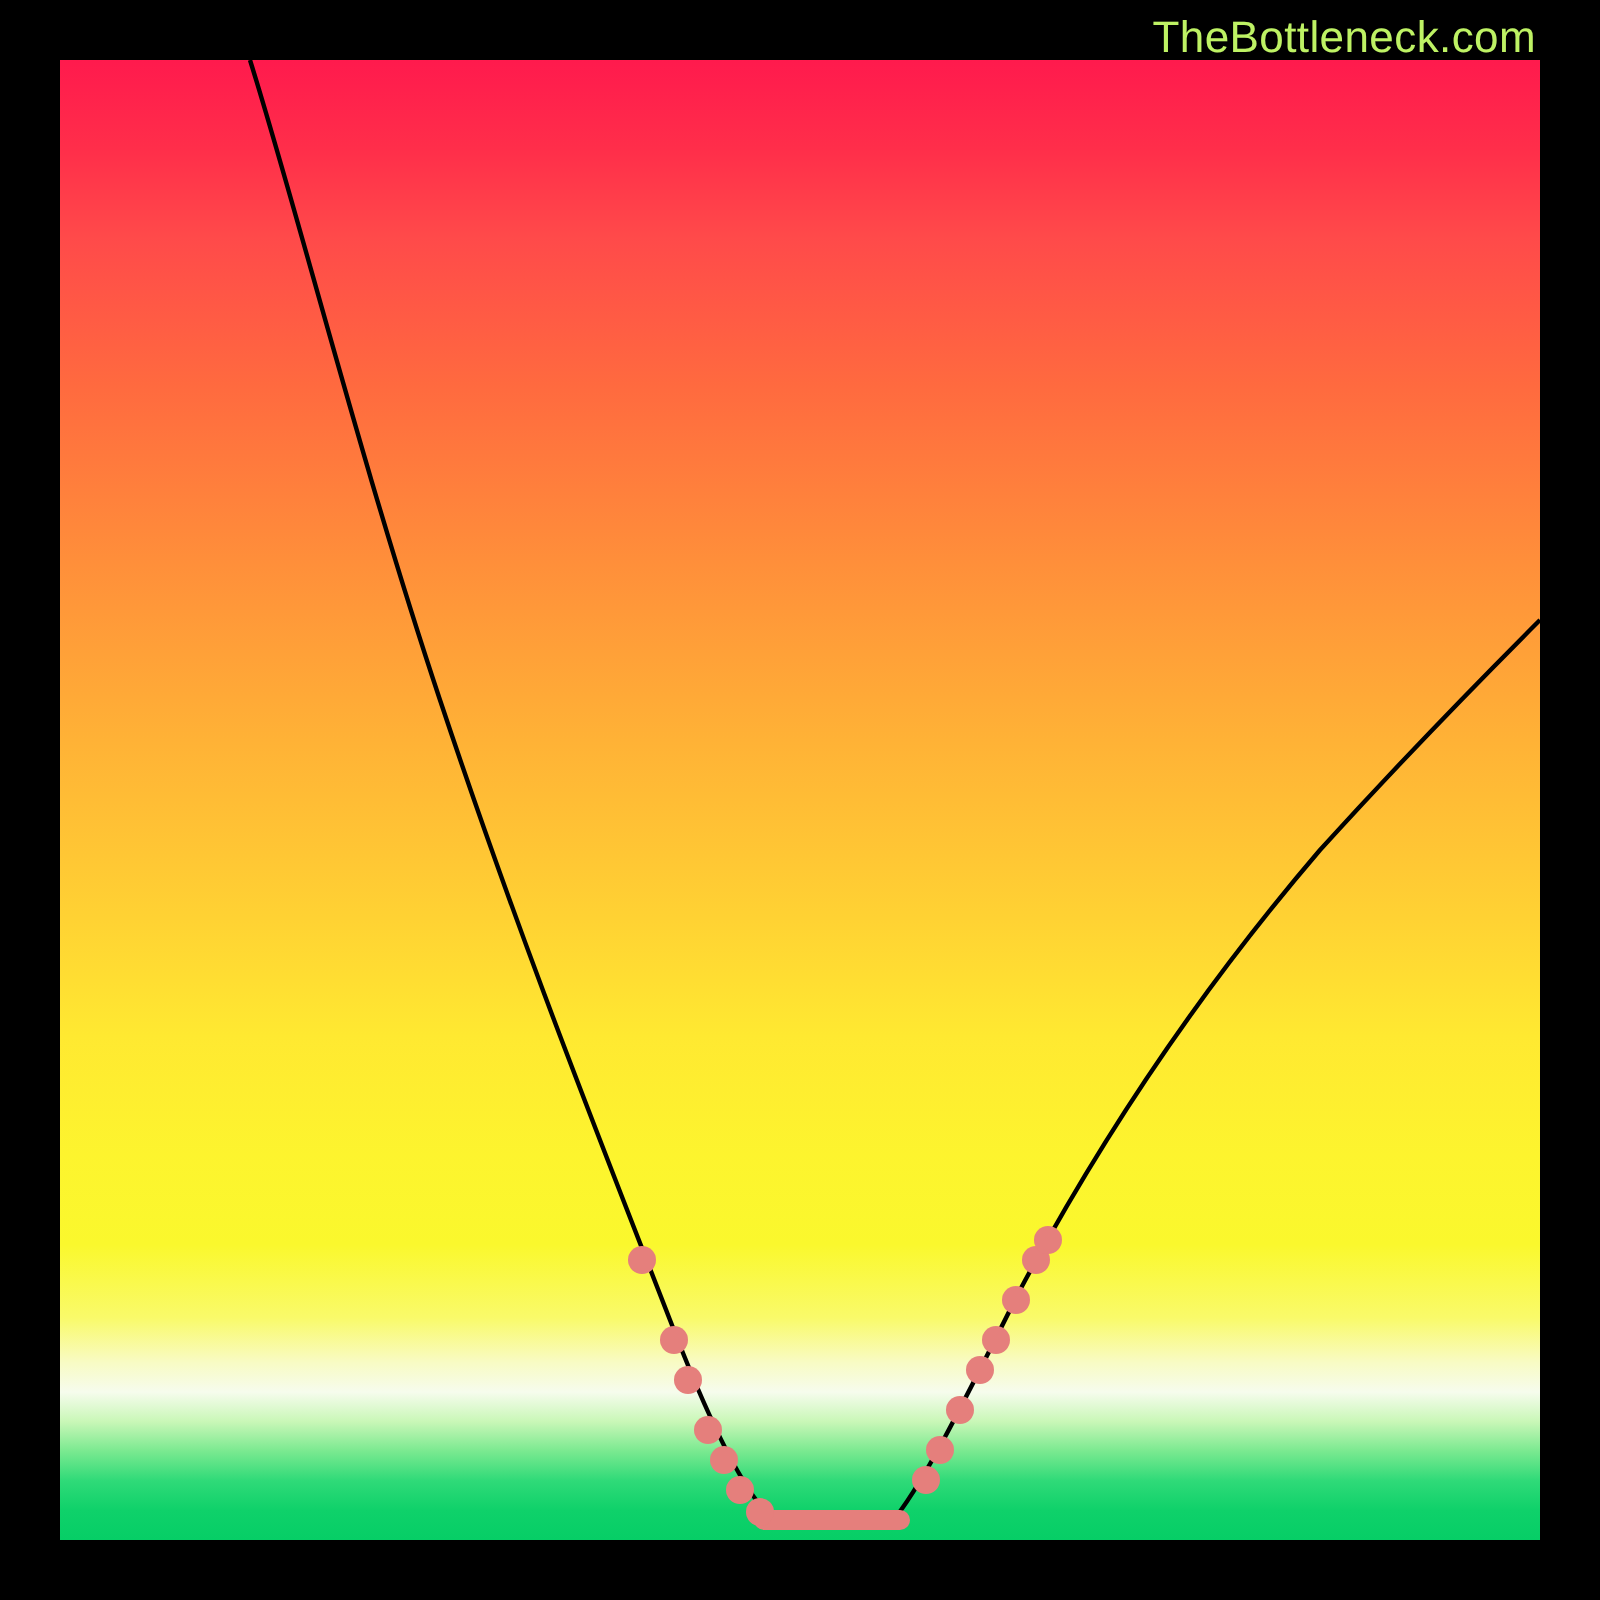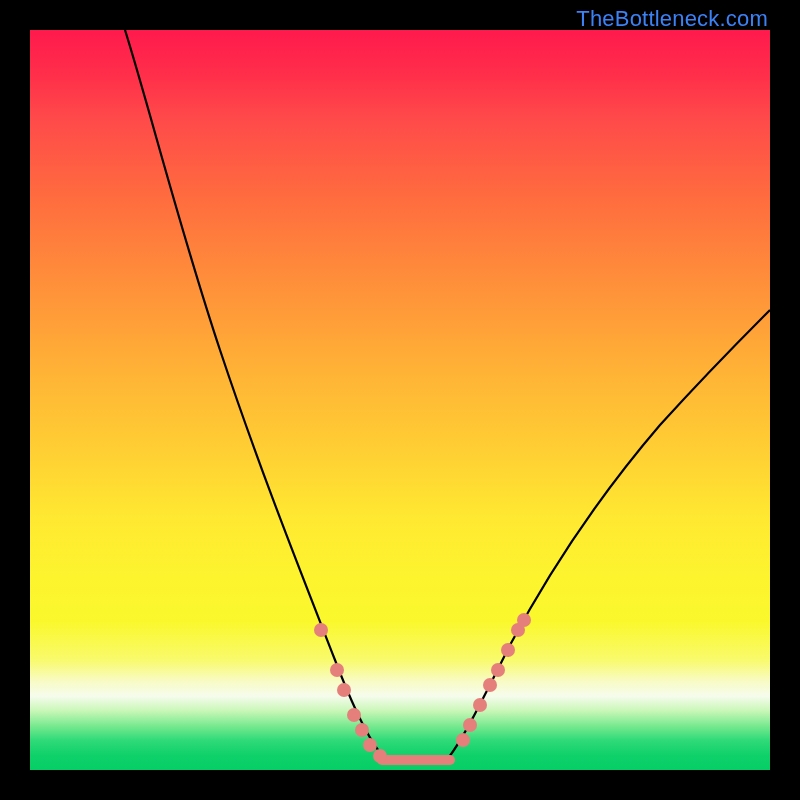--- a/index.html
+++ b/index.html
@@ -40,21 +40,21 @@
       #c9f7b7 92%,
       #7ae990 94%,
       #2fda78 96%,
       #0fd16a 98%,
       #06ce66 100%);
   }
   .watermark {
     position: absolute;
     top: 6px;
     right: 32px;
-    color: #3b82f6;
+    color: #bef264;
     font-size: 22px;
     font-weight: 500;
     letter-spacing: 0.2px;
   }
   svg.curve {
     position: absolute;
     left: 0;
     top: 0;
     width: 740px;
     height: 740px;

